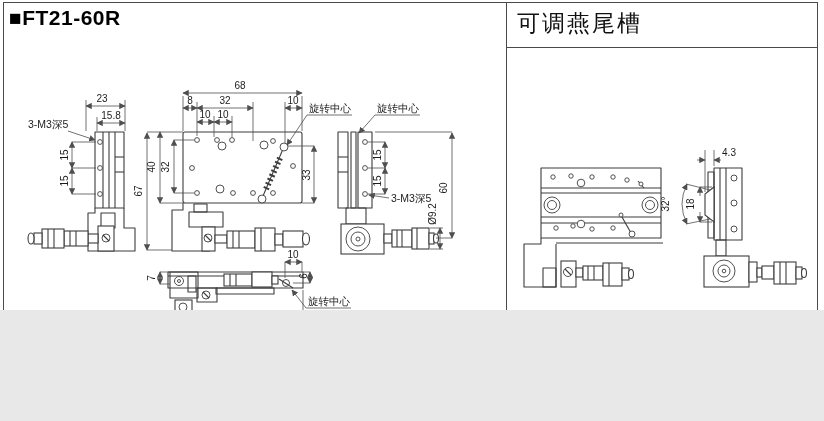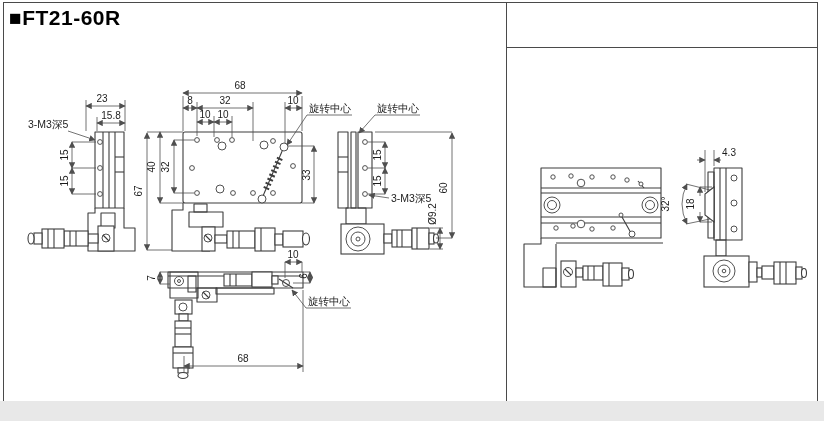--- a/index.html
+++ b/index.html
@@ -1,16 +1,16 @@
 <!DOCTYPE html>
 <html><head>
 <meta charset="utf-8">
 <style>
   html,body{margin:0;padding:0;background:#e8e8e8;}
-  .page{position:relative;width:824px;height:401px;background:#fff;overflow:hidden;
+  .page{position:relative;width:824px;height:310px;background:#fff;overflow:hidden;
         font-family:"Liberation Sans",sans-serif;}
   .frame{position:absolute;left:3px;top:2px;width:815px;height:409px;
          border:1.6px solid #4a4a4a;box-sizing:border-box;}
   .divider{position:absolute;left:506px;top:2px;width:0;height:411px;border-left:1.6px solid #4a4a4a;}
   .hdr-line{position:absolute;left:507px;top:47px;width:311px;height:0;border-top:1.4px solid #4a4a4a;}
   .ltitle{position:absolute;left:9px;top:6px;font-size:21px;font-weight:bold;color:#000;
           letter-spacing:0.5px;}
   .rtitle{position:absolute;left:517px;top:8px;font-size:23px;color:#111;
           font-family:"Liberation Serif",serif;letter-spacing:2px;}
   svg{position:absolute;top:0;}
@@ -24,20 +24,21 @@
 </style>
 </head>
 <body>
 
 <div class="page">
   <div class="frame"></div>
   <div class="divider"></div>
   <div class="hdr-line"></div>
 
   <div class="ltitle">■FT21-60R</div>
+  <div class="rtitle">可调燕尾槽</div>
 
   <svg width="505" height="421" viewBox="0 0 505 421" style="left:0">
     <defs>
       <marker id="a1" viewBox="0 0 10 10" refX="9" refY="5" markerWidth="8" markerHeight="8" orient="auto-start-reverse">
         <path d="M0,0 L10,5 L0,10 z" fill="#4f4f4f"></path>
       </marker>
     </defs>
 
     <g>
       <rect class="o" x="95" y="132" width="29" height="76"></rect>

